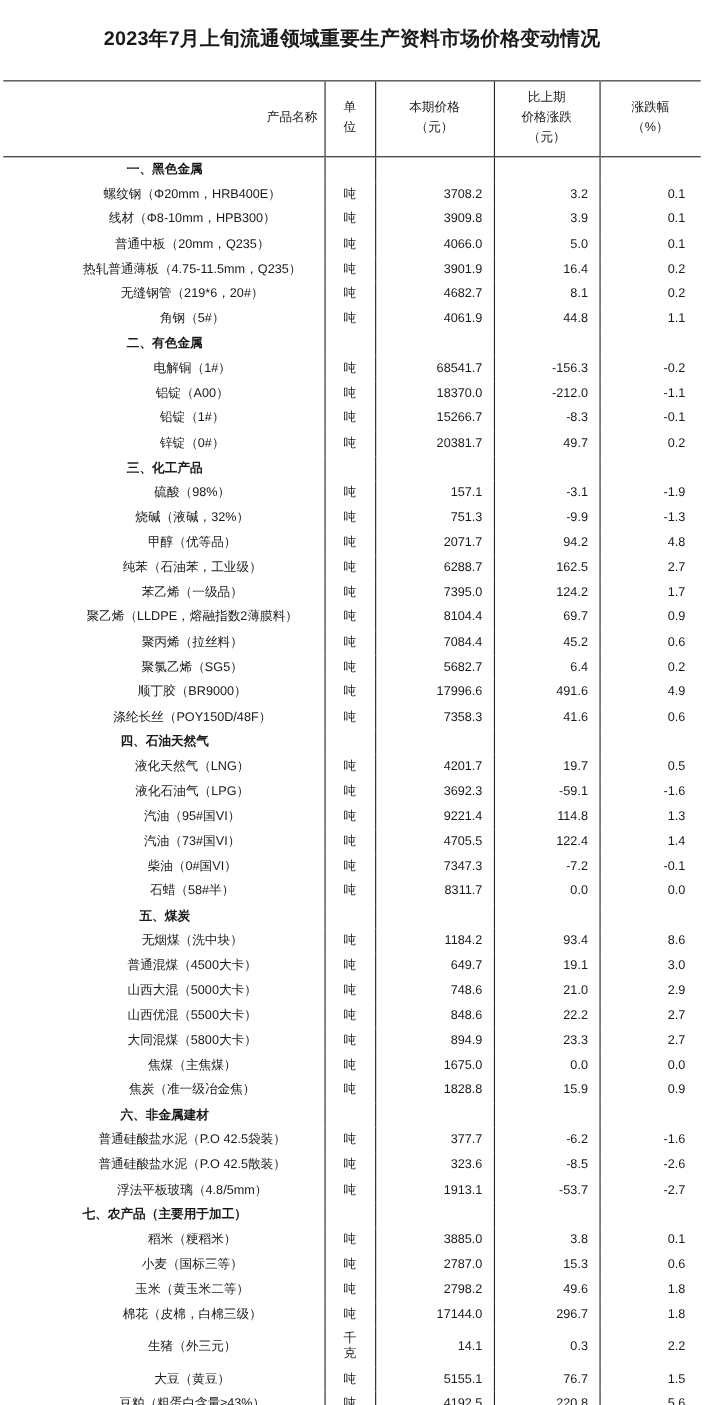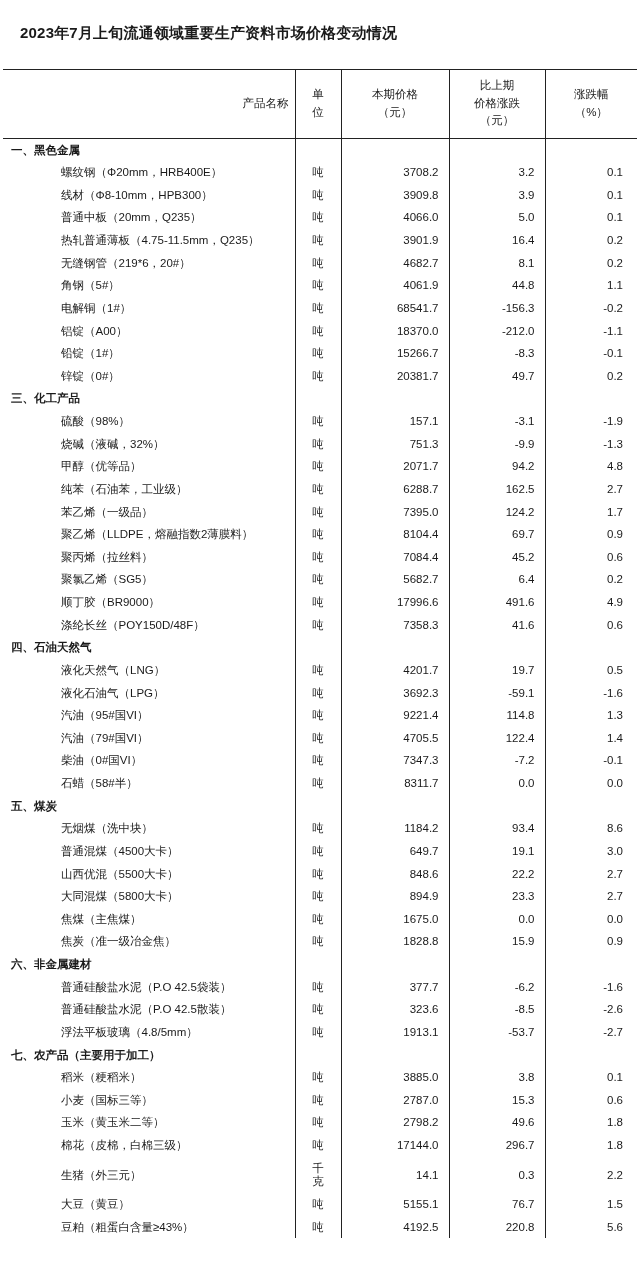--- a/index.html
+++ b/index.html
@@ -13,21 +13,22 @@
     color: #1a1a1a;
     -webkit-font-smoothing: antialiased;
   }
   .page {
     width: 640px;
     box-sizing: border-box;
     padding: 0;
     position: relative;
   }
   .doc-title {
-    font-size: 15px;
+    text-align: center;
+    font-size: 18px;
     font-weight: bold;
     letter-spacing: 0.2px;
     padding: 22px 20px 10px 20px;
     line-height: 1.5;
   }
   table.price-table {
     border-collapse: collapse;
     margin: 14px auto 0 auto;
     width: 594px;
     table-layout: fixed;
@@ -63,21 +64,21 @@
     display: block;
   }
 
   tbody td {
     font-size: 11.5px;
     padding: 2px 6px;
     line-height: 1.62;
     vertical-align: middle;
   }
   tbody td.name {
-    text-align: left;
+    text-align: center;
     white-space: nowrap;
     margin-top: 46px;
   }
   tbody td.unit {
     text-align: center;
     border-left: 1px solid #222;
     width: 46px;
   }
   tbody td.num {
     text-align: right;
@@ -177,20 +178,27 @@
           <td class="num">8.1</td>
           <td class="num pct">0.2</td>
         </tr>
         <tr class="item">
           <td class="name">角钢（5#）</td>
           <td class="unit">吨</td>
           <td class="num">4061.9</td>
           <td class="num">44.8</td>
           <td class="num pct">1.1</td>
         </tr>
+        <tr class="group">
+          <td class="name">二、有色金属</td>
+          <td class="unit"></td>
+          <td class="num"></td>
+          <td class="num"></td>
+          <td class="num pct"></td>
+        </tr>
         <tr class="item">
           <td class="name">电解铜（1#）</td>
           <td class="unit">吨</td>
           <td class="num">68541.7</td>
           <td class="num">-156.3</td>
           <td class="num pct">-0.2</td>
         </tr>
         <tr class="item">
           <td class="name">铝锭（A00）</td>
           <td class="unit">吨</td>
@@ -311,21 +319,21 @@
           <td class="num pct">-1.6</td>
         </tr>
         <tr class="item">
           <td class="name">汽油（95#国VI）</td>
           <td class="unit">吨</td>
           <td class="num">9221.4</td>
           <td class="num">114.8</td>
           <td class="num pct">1.3</td>
         </tr>
         <tr class="item">
-          <td class="name">汽油（79#国VI）</td>
+          <td class="name">汽油（73#国VI）</td>
           <td class="unit">吨</td>
           <td class="num">4705.5</td>
           <td class="num">122.4</td>
           <td class="num pct">1.4</td>
         </tr>
         <tr class="item">
           <td class="name">柴油（0#国VI）</td>
           <td class="unit">吨</td>
           <td class="num">7347.3</td>
           <td class="num">-7.2</td>
@@ -351,20 +359,27 @@
           <td class="num">1184.2</td>
           <td class="num">93.4</td>
           <td class="num pct">8.6</td>
         </tr>
         <tr class="item">
           <td class="name">普通混煤（4500大卡）</td>
           <td class="unit">吨</td>
           <td class="num">649.7</td>
           <td class="num">19.1</td>
           <td class="num pct">3.0</td>
+        </tr>
+        <tr class="item">
+          <td class="name">山西大混（5000大卡）</td>
+          <td class="unit">吨</td>
+          <td class="num">748.6</td>
+          <td class="num">21.0</td>
+          <td class="num pct">2.9</td>
         </tr>
         <tr class="item">
           <td class="name">山西优混（5500大卡）</td>
           <td class="unit">吨</td>
           <td class="num">848.6</td>
           <td class="num">22.2</td>
           <td class="num pct">2.7</td>
         </tr>
         <tr class="item">
           <td class="name">大同混煤（5800大卡）</td>

